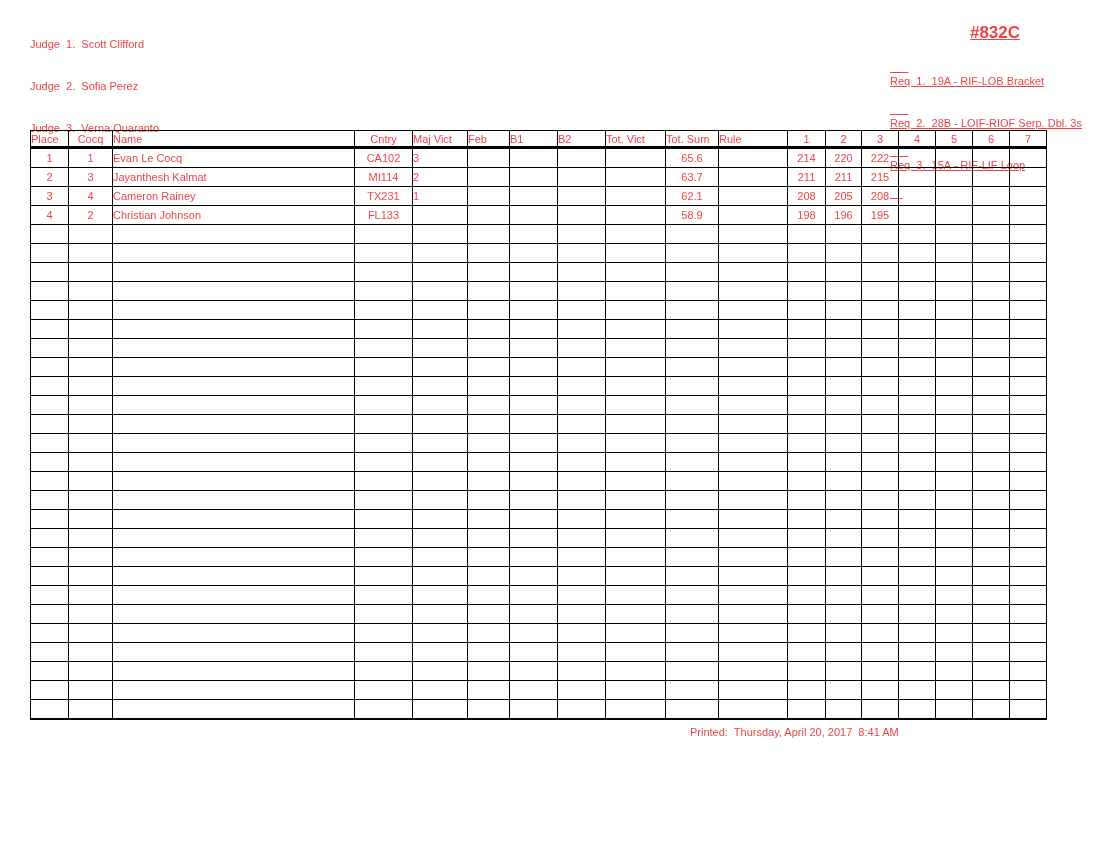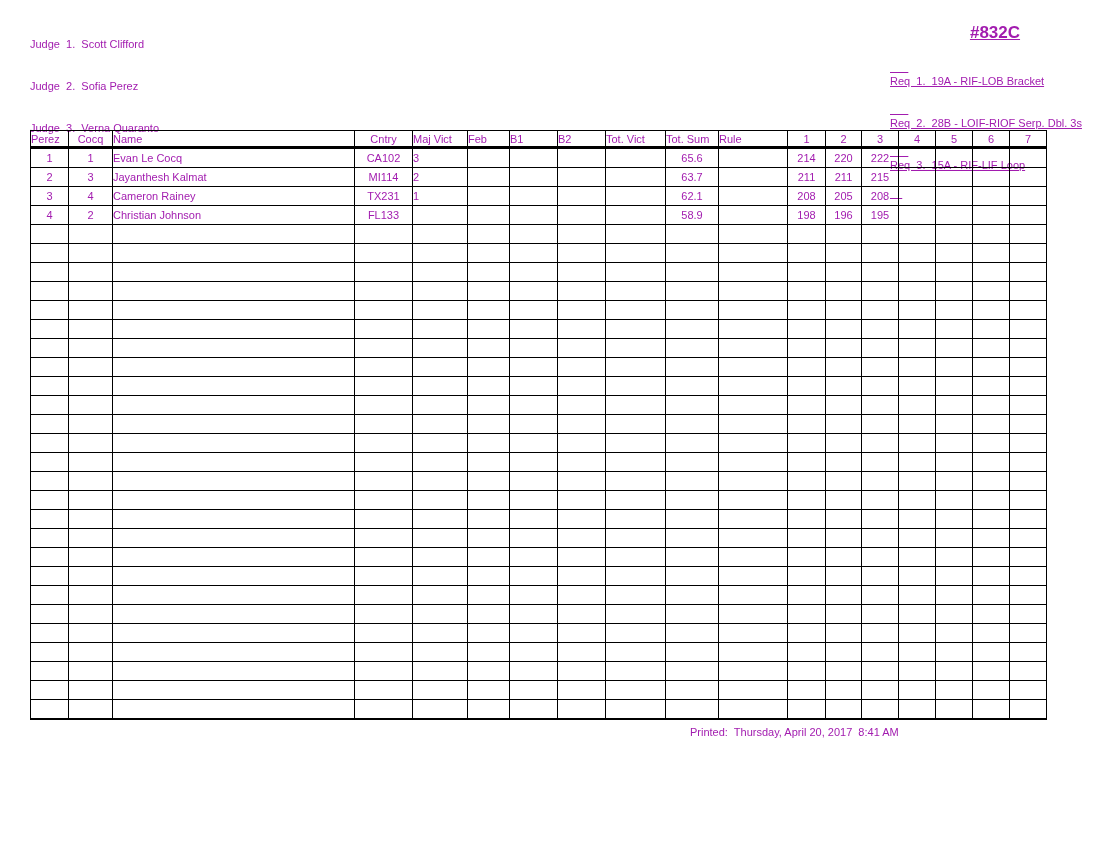--- a/index.html
+++ b/index.html
@@ -5,21 +5,21 @@
   html, body {
     margin: 0;
     padding: 0;
     background: #ffffff;
   }
   .page {
     position: relative;
     width: 1100px;
     height: 850px;
     background: #ffffff;
-    color: #a21caf;
+    color: #ef4444;
     font-family: "Liberation Sans", sans-serif;
     overflow: hidden;
   }
   
   .judges {
     position: absolute;
     left: 30px;
     top: 9px;
     font-size: 11px;
     line-height: 14px;
@@ -154,21 +154,21 @@
         <col style="width:38px">
       <col style="width:36px">
         <col style="width:37px">
         <col style="width:37px">
       <col style="width:37px">
         <col style="width:37px">
         <col style="width:37px">
     </colgroup>
     <thead>
       <tr>
-        <th class="a-l">Perez</th>
+        <th class="a-l">Place</th>
         <th class="a-c">Cocq</th>
         <th class="a-l">Name</th>
         <th class="a-c">Cntry</th>
         <th class="a-l">Maj Vict</th>
         <th class="a-l">Feb</th>
         <th class="a-l">B1</th>
         <th class="a-l">B2</th>
         <th class="a-l">Tot. Vict</th>
         <th class="a-l">Tot. Sum</th>
         <th class="a-l">Rule</th>

